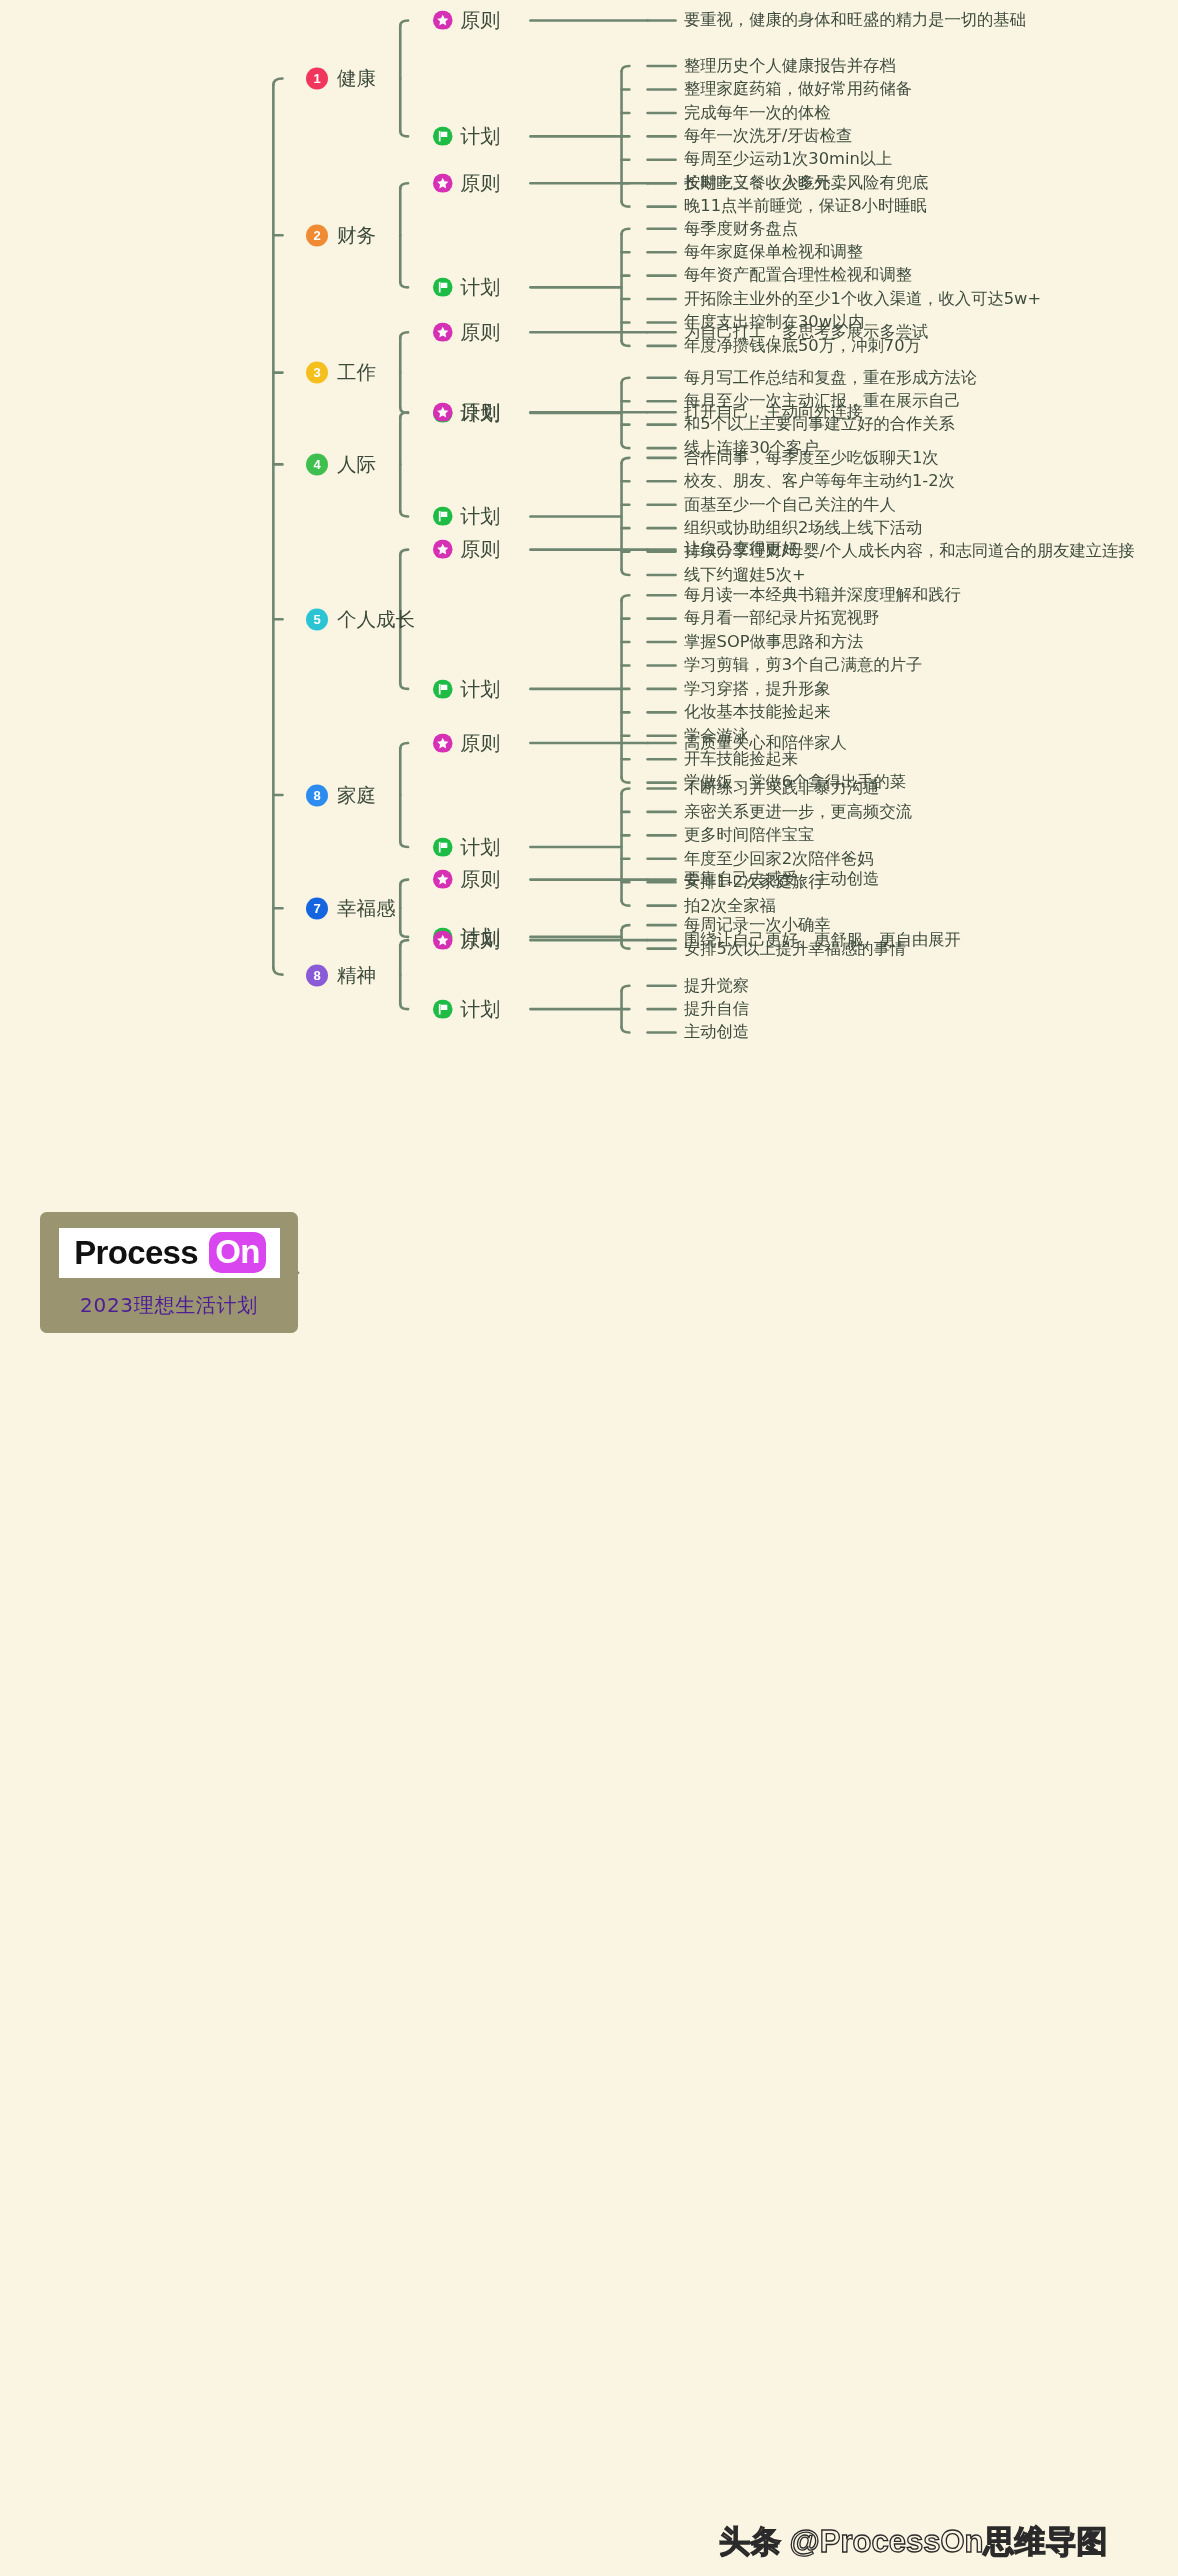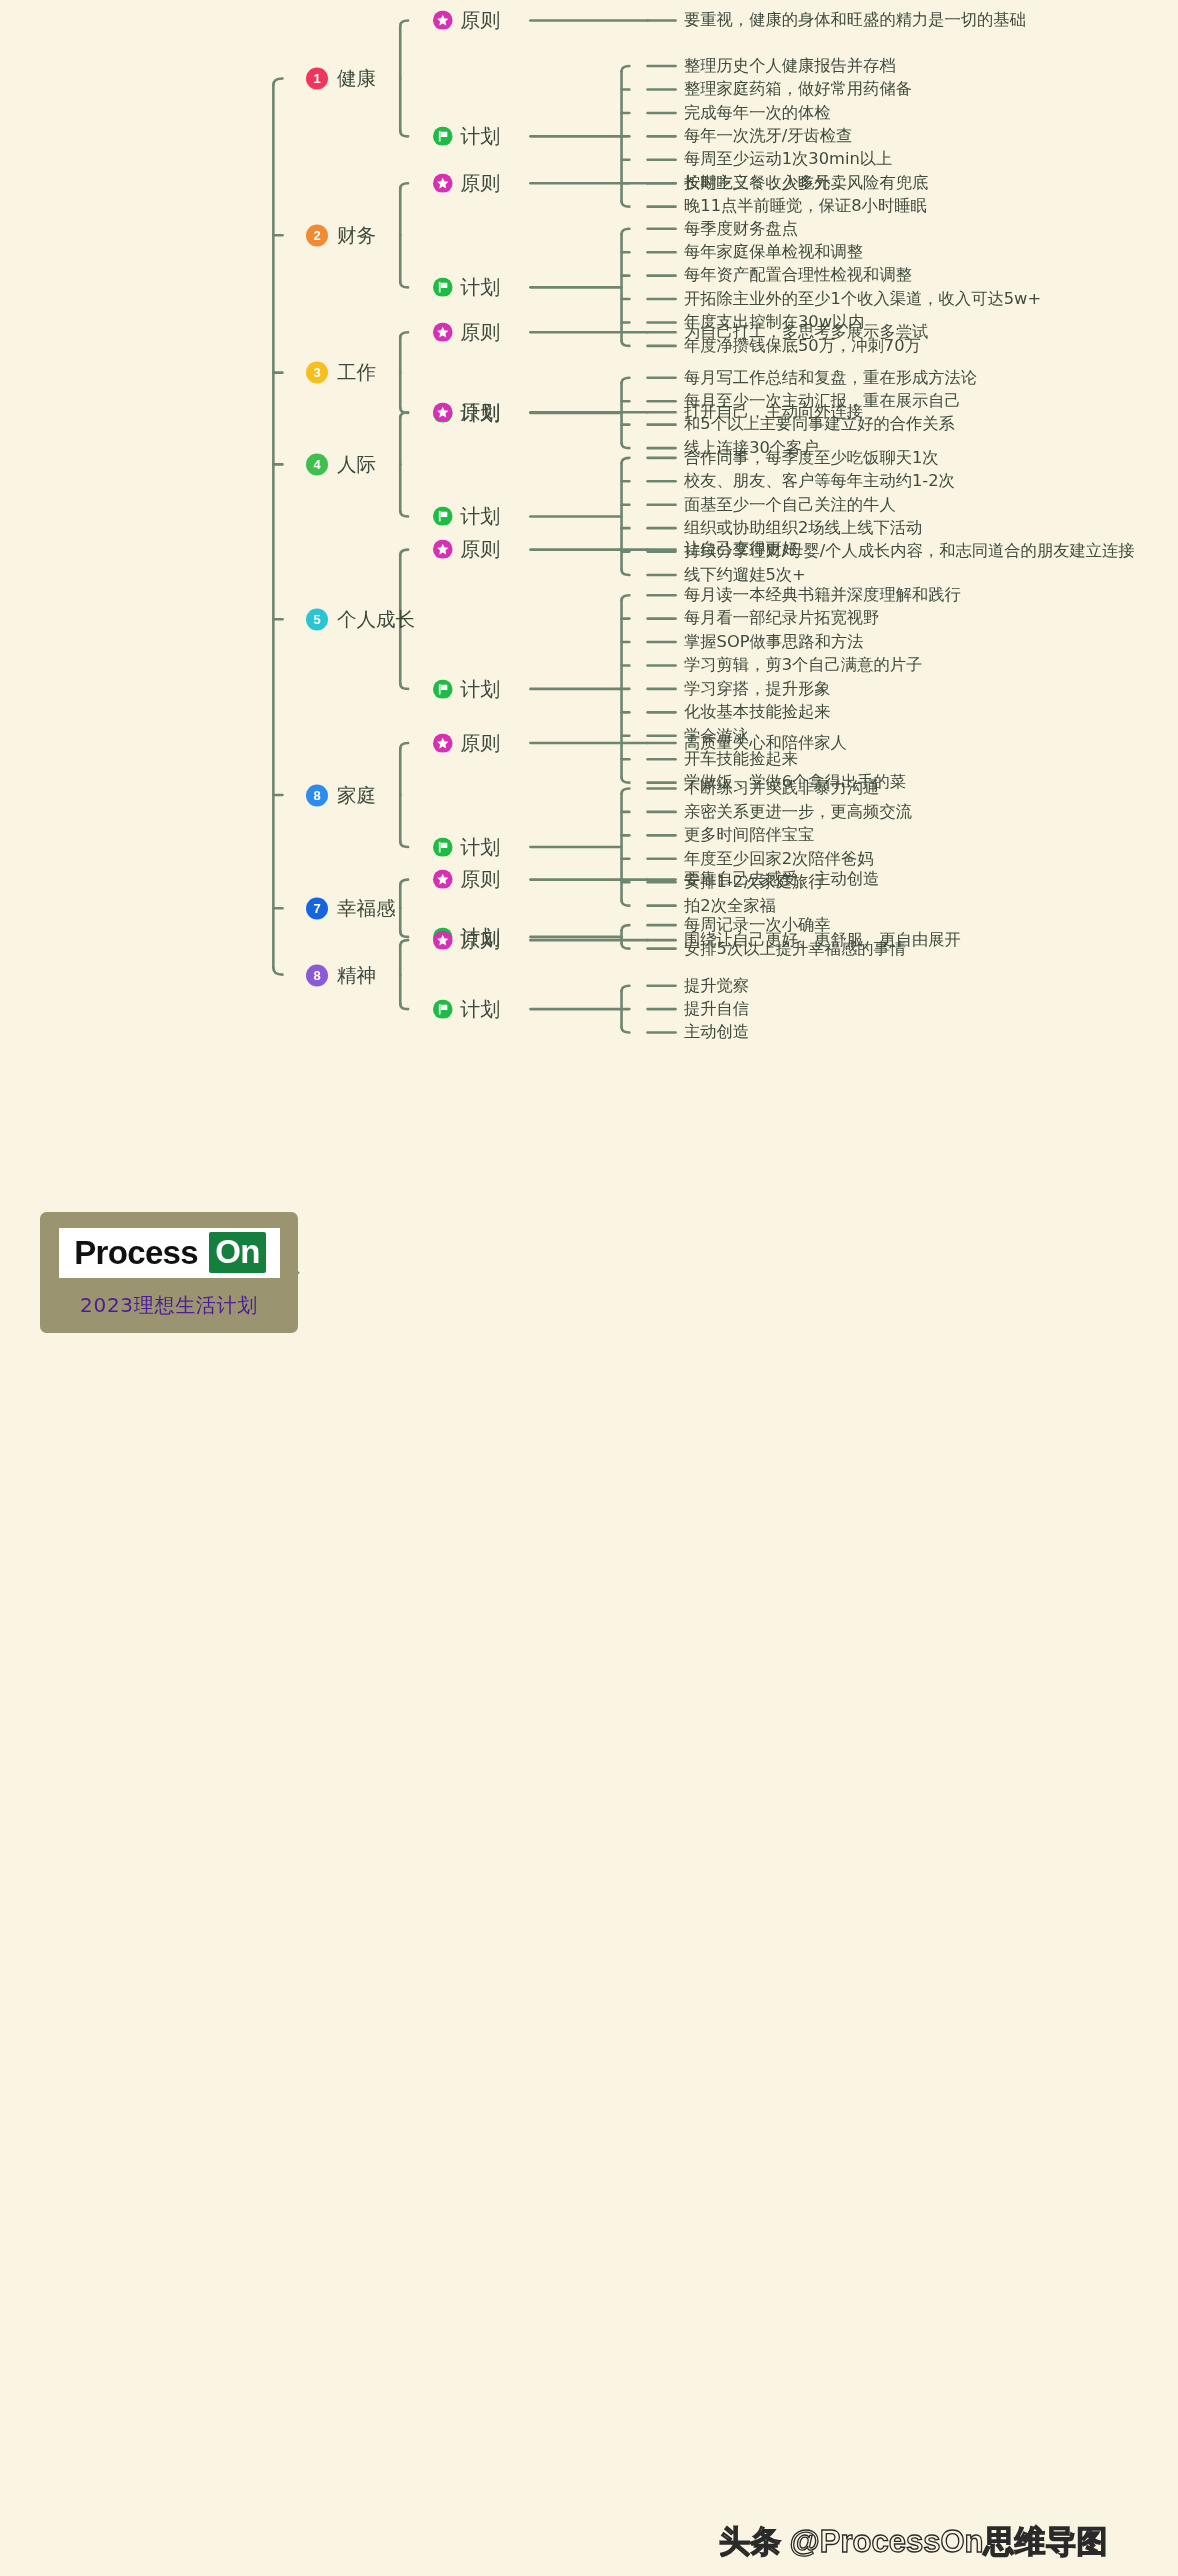--- a/index.html
+++ b/index.html
@@ -25,22 +25,22 @@
   }
   .root-logo{
     background:#FFFFFF;
     width:221px;height:50px;
     display:flex;align-items:center;justify-content:center;
     font-size:33px;font-weight:bold;letter-spacing:-0.7px;
     line-height:1;
   }
   .logo-process{color:#111111;padding-left:2.6px;}
   .logo-on{
-    background:#15803d;color:#FFFFFF;
-    padding:3.9px 6.5px 5.2px 6.5px;margin-left:11px;border-radius:2px;
+    background:#d946ef;color:#FFFFFF;
+    padding:3.9px 6.5px 5.2px 6.5px;margin-left:11px;border-radius:12px;
     display:inline-block;line-height:0.95;
   }
   .root-title{
     color:#4c1d95;font-size:20px;margin-top:14.3px;
     font-family:"DejaVu Sans","Liberation Sans",sans-serif;
     letter-spacing:0.7px;
   }
 
   
   .node{

